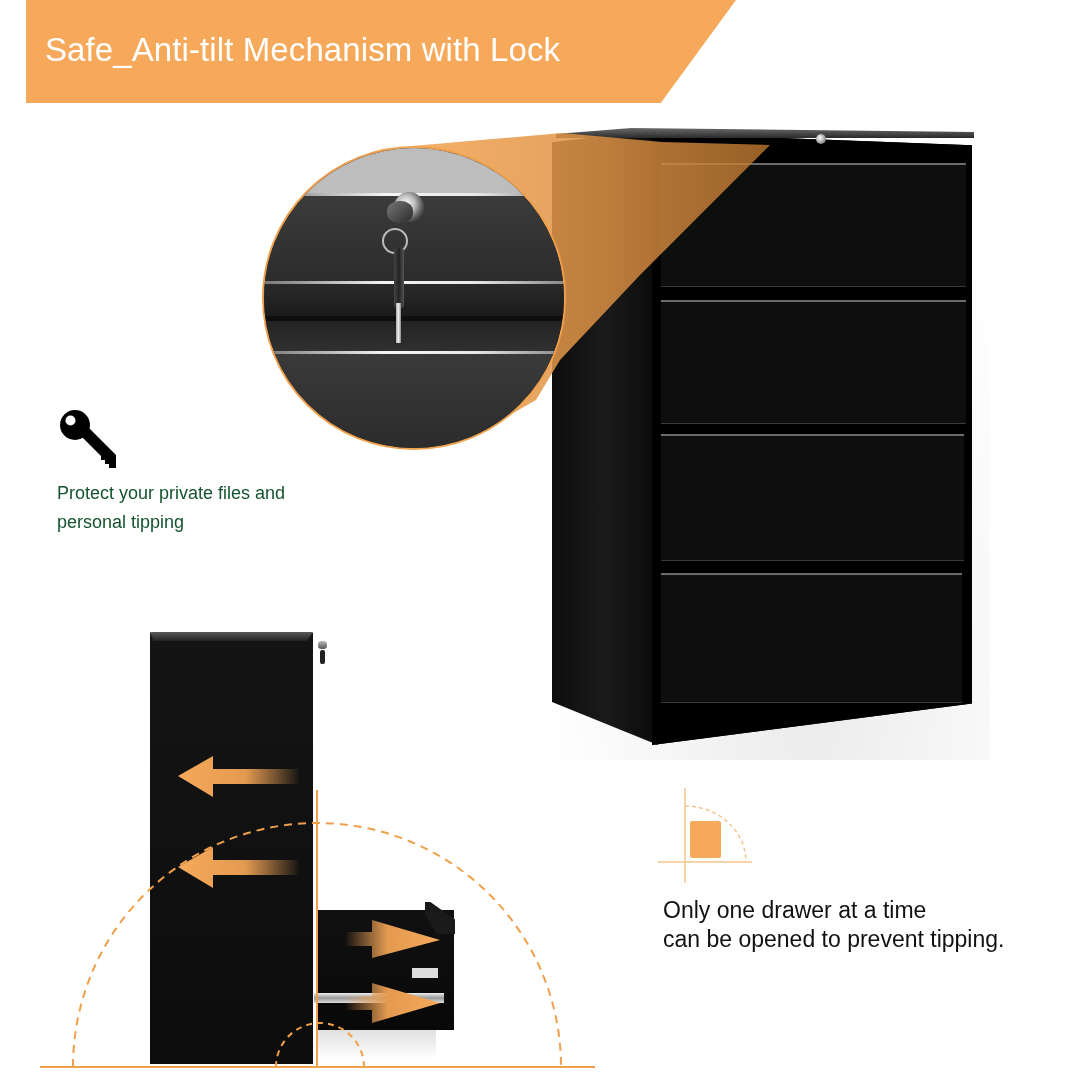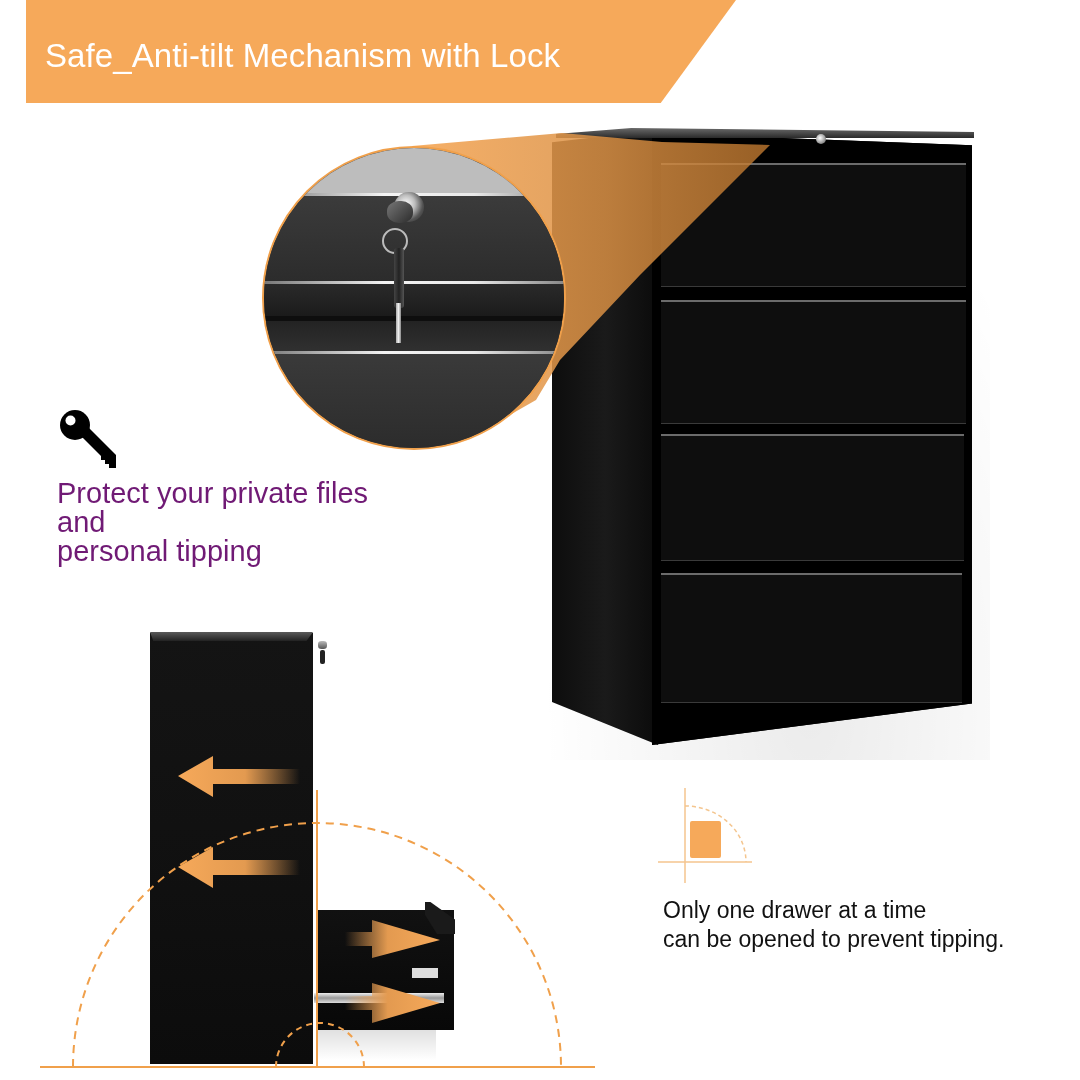--- a/index.html
+++ b/index.html
@@ -10,21 +10,21 @@
   }
   .abs { position: absolute; }
 
   
   .banner {
     left: 26px; top: 0; width: 710px; height: 103px;
     background: #f6a95a;
     clip-path: polygon(0 0, 100% 0, 89.4% 100%, 0 100%);
   }
   .banner-title {
-    left: 45px; top: 37px; color: #ffffff; font-size: 33px; letter-spacing: 0.1px;
+    left: 45px; top: 31px; color: #ffffff; font-size: 33px; letter-spacing: 0.1px;
     white-space: nowrap;
   }
 
   
   .cab-shadow {
     left: 540px; top: 140px; width: 450px; height: 620px;
     background: radial-gradient(ellipse at 60% 90%, rgba(0,0,0,0.08), rgba(0,0,0,0) 70%);
   }
   .cab-side {
     left: 552px; top: 130px; width: 106px; height: 615px;
@@ -88,21 +88,21 @@
     background: linear-gradient(90deg,#444,#222,#555);
   }
   .key-tip {
     left: 132px; top: 155px; width: 5px; height: 40px;
     background: linear-gradient(90deg,#aaa,#eee,#888);
   }
 
   
   .key-icon { left: 58px; top: 408px; width: 62px; height: 62px; }
   .protect-text {
-    left: 57px; top: 479px; color: #701a75; font-size: 29px; line-height: 29px;
+    left: 57px; top: 479px; color: #14532d; font-size: 18px; line-height: 29px;
     width: 360px;
   }
 
   
   .side-cab {
     left: 150px; top: 633px; width: 163px; height: 431px;
     background: linear-gradient(180deg,#141414,#101010 60%,#0c0c0c);
   }
   .side-cab-top {
     left: 150px; top: 632px; width: 163px; height: 9px;

